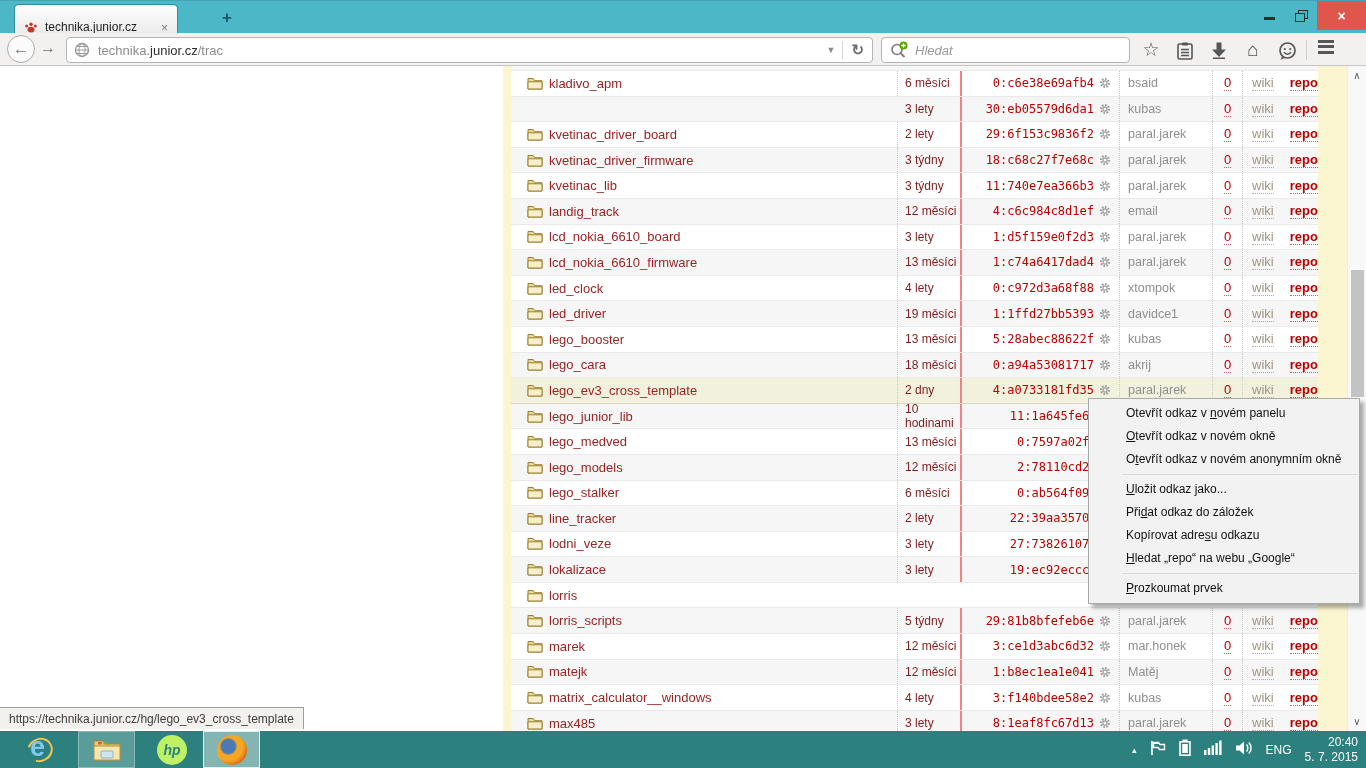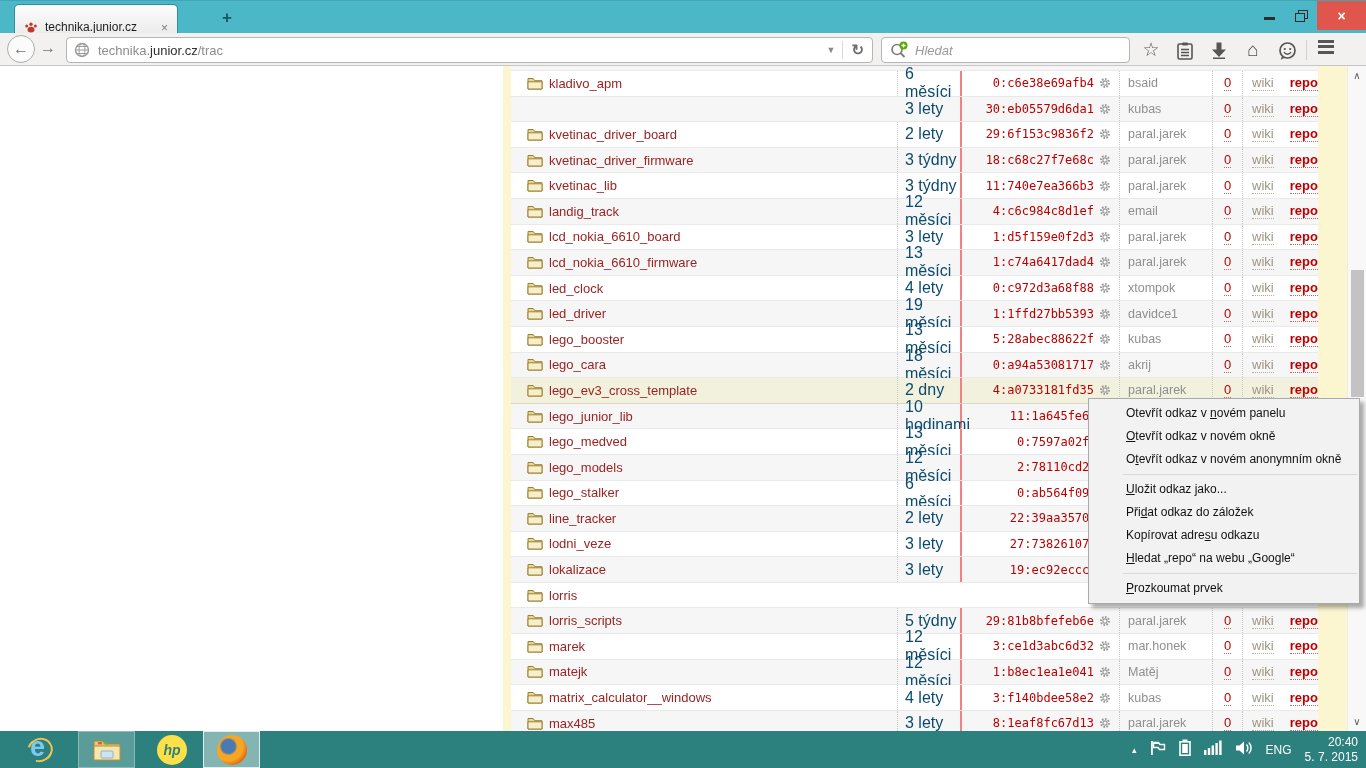--- a/index.html
+++ b/index.html
@@ -47,21 +47,21 @@
   .panel { position:absolute; left:503px; top:0; width:844px; height:665px; background:#fbf5d0; }
   .tbl { position:absolute; left:8px; top:0; width:807px; height:665px; background:#fff; overflow:hidden; }
   .sliver { height:5px; border-bottom:1px solid #e9e9e9; background:#f6f6f6; }
   .row { position:relative; height:25.6px; border-bottom:1px solid #e9e9e9; background:#fff; }
   .row.alt { background:#f6f6f6; }
   .row.hl { background:#f1f1dd; border-bottom-color:#d9d9bf; }
   .cell { position:absolute; top:0; bottom:0; display:flex; align-items:center; }
   .c-name { left:0; width:387px; border-right:1px dotted #c9c9c9; padding-left:16px; }
   .c-name svg { margin-right:6px; flex:none; }
   .name-text { color:#9b2323; font-size:13px; white-space:nowrap; }
-  .c-age { left:387px; width:64px; border-right:2px solid #f48181; padding-left:7px; color:#0c4a6e; font-size:16px; }
+  .c-age { left:387px; width:64px; border-right:2px solid #f48181; padding-left:7px; color:#7f1d1d; font-size:12px; }
   .c-chg { left:451px; width:158px; border-right:1px dotted #c9c9c9; justify-content:flex-end; padding-right:8px; }
   .chg-text { font-family:"DejaVu Sans Mono",monospace; font-size:12px; color:#bb0000; white-space:nowrap; }
   .c-chg .gear { margin-left:5px; flex:none; }
   .c-owner { left:609px; width:93px; border-right:1px dotted #c9c9c9; padding-left:8px; color:#8f8f8f; font-size:12.5px; white-space:nowrap; overflow:hidden; }
   .c-tix { left:702px; width:30px; border-right:1px dotted #c9c9c9; justify-content:center; }
   .tix { color:#bb0000; font-size:13px; border-bottom:1px dotted #bb6666; line-height:15px; }
   .c-links { left:732px; width:75px; padding-left:9px; }
   .lnk-wiki { color:#9e9584; font-size:13px; border-bottom:1px dotted #b5ac9c; line-height:15px; margin-right:16px; }
   .lnk-repo { color:#bb0000; font-weight:bold; font-size:13px; border-bottom:1px dotted #bb6666; line-height:15px; }
   .row.noline .cell { border-right-color:transparent; }
@@ -83,21 +83,21 @@
   
   .taskbar { position:absolute; left:0; top:731px; width:1366px; height:37px; background:#2c807d; display:flex; align-items:center; }
   .tb-btn { height:37px; display:flex; align-items:center; justify-content:center; flex:none; }
   .tb-ie { margin-left:22px; width:38px; }
   .tb-explorer { margin-left:18px; width:57px; background:rgba(255,255,255,0.22); border:1px solid rgba(255,255,255,0.30); }
   .tb-hp { margin-left:15px; width:44px; }
   .tb-ffx { margin-left:9px; width:57px; background:rgba(255,255,255,0.42); border:1px solid rgba(230,245,248,0.9); }
   .ie-e { position:relative; width:30px; height:30px; }
   .ie-ring { position:absolute; left:1px; top:3px; width:26px; height:24px; border:2px solid #f2c44d; border-left-color:transparent; border-radius:50%; transform:rotate(-28deg); }
   .ie-char { position:absolute; left:4px; top:-3px; font-size:27px; font-weight:bold; color:#7ec8f2; }
-  .hp-circle { width:30px; height:30px; border-radius:50%; background:#fde047; color:#2c807d; font-weight:bold; font-style:italic; font-size:14px; display:flex; align-items:center; justify-content:center; }
+  .hp-circle { width:30px; height:30px; border-radius:50%; background:#bef264; color:#2c807d; font-weight:bold; font-style:italic; font-size:14px; display:flex; align-items:center; justify-content:center; }
   .ffx-ball { width:30px; height:30px; border-radius:50%; background:radial-gradient(circle at 38% 38%, #4a7ab5 0 26%, #f5a623 34% 55%, #e2650e 75%, #b54a08 100%); }
   .tray { margin-left:auto; display:flex; align-items:center; margin-right:8px; color:#fff; }
   .tray > * { margin-left:13px; flex:none; }
   .tray-expand { font-size:9px; }
   .tray-lang { font-size:12px; }
   .clock { text-align:right; font-size:12px; line-height:15px; }
 </style>
 </head>
 <body>
 
@@ -886,20 +886,21 @@
       <div class="menu-item">O<u>t</u>evřít odkaz v novém anonymním okně</div>
       <div class="menu-sep"></div>
       <div class="menu-item"><u>U</u>ložit odkaz jako...</div>
       <div class="menu-item">Při<u>d</u>at odkaz do záložek</div>
       <div class="menu-item">Kopírovat adre<u>s</u>u odkazu</div>
       <div class="menu-item"><u>H</u>ledat „repo“ na webu „Google“</div>
       <div class="menu-sep"></div>
       <div class="menu-item"><u>P</u>rozkoumat prvek</div>
     </div>
 
+  <div class="status-tooltip">https://technika.junior.cz/hg/lego_ev3_cross_template</div>
 </div>
 
 <div class="taskbar">
   <div class="tb-btn tb-ie">
     <span class="ie-e">
         <span class="ie-ring"></span>
         <span class="ie-char">e</span>
       </span>
   </div>
   <div class="tb-btn tb-explorer">

